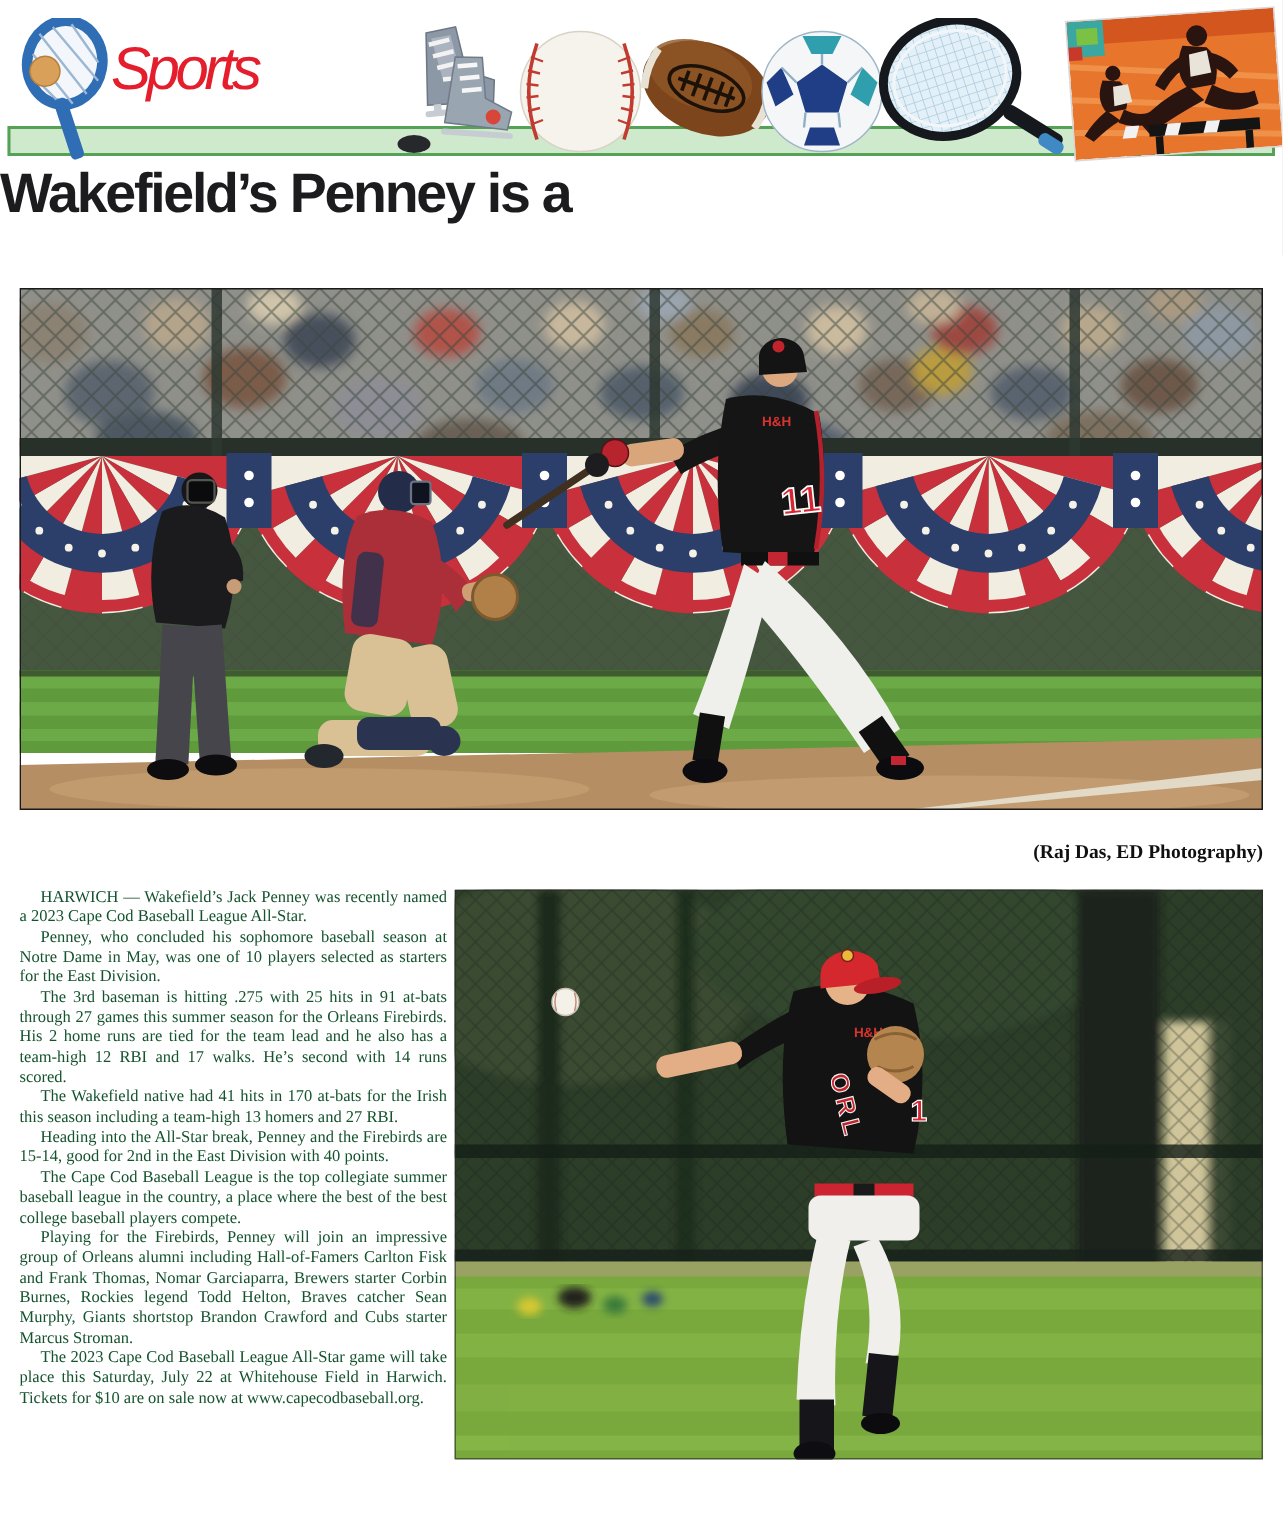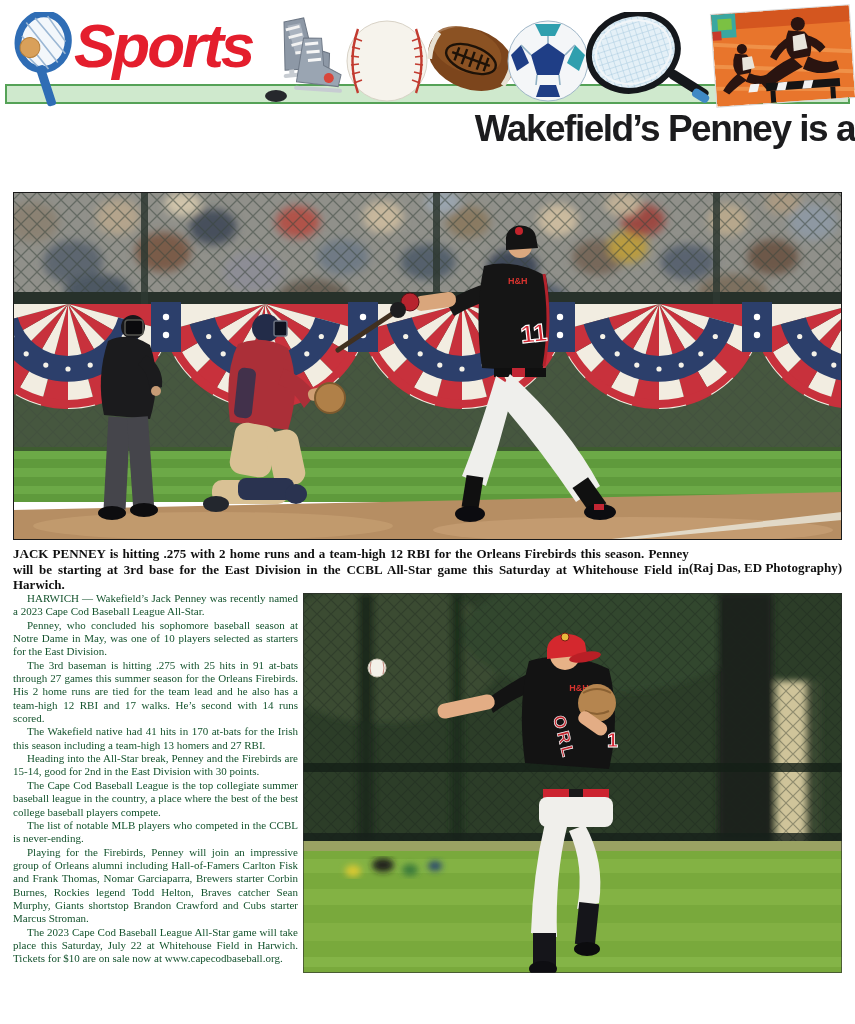--- a/index.html
+++ b/index.html
@@ -2,29 +2,29 @@
 <html><head>
 <meta charset="utf-8">
 <style>
   html,body{margin:0;padding:0;background:#e9e9e9;}
   .page{position:relative;width:855px;height:1024px;background:#ffffff;overflow:hidden;
         font-family:"Liberation Serif",serif;color:#111;}
   
   .band{position:absolute;left:5px;top:84px;width:845px;height:20px;
         background:#cfe9cd;border:2px solid #55a257;box-sizing:border-box;}
   .sports-title{position:absolute;left:74px;top:16px;
-        font-family:"Liberation Sans",sans-serif;font-style:italic;font-weight:bold;
-        font-size:62px;line-height:60px;color:#e41e2d;letter-spacing:-3px;
+        font-family:"Liberation Sans",sans-serif;font-style:italic;font-weight:normal;
+        font-size:40px;line-height:60px;color:#e41e2d;letter-spacing:-3px;
         text-shadow:2px 2px 0 #fff,-2px -2px 0 #fff,2px -2px 0 #fff,-2px 2px 0 #fff,
                     3px 0 0 #fff,-3px 0 0 #fff,0 3px 0 #fff,0 -3px 0 #fff;}
   .hicon{position:absolute;}
   .hurdler-wrap{position:absolute;left:714px;top:10px;width:138px;height:92px;
         transform:rotate(-4deg);overflow:hidden;box-shadow:0 0 0 1px #d8d8d8;}
   
-  .headline{position:absolute;left:0;top:110px;width:855px;text-align:right;
+  .headline{position:absolute;left:0;top:110px;width:855px;text-align:left;
         font-family:"Liberation Sans",sans-serif;font-weight:bold;font-size:37px;
         line-height:38px;color:#1c1c1e;letter-spacing:-1.5px;}
   
   .photo-main{position:absolute;left:13px;top:192px;width:829px;height:348px;}
   .photo-second{position:absolute;left:303px;top:593px;width:539px;height:380px;}
   
   .caption{font-weight:bold;font-size:13px;line-height:15.5px;text-align:justify;color:#101010;}
   .caption-main{position:absolute;left:13px;top:546px;width:829px;}
   .caption-main .credit{float:right;margin-top:14px;font-weight:bold;}
   .caption-second{position:absolute;left:303px;top:979px;width:539px;}
@@ -321,31 +321,29 @@
       <ellipse cx="152" cy="290" rx="16" ry="8" fill="#0c0c10"></ellipse>
       <rect x="146" y="282" width="10" height="6" fill="#c22633"></rect>
       <ellipse cx="22" cy="292" rx="15" ry="8" fill="#0c0c10"></ellipse>
     </g>
 
     <rect x="0.5" y="0.5" width="828" height="347" fill="none" stroke="#1a1a1a"></rect>
   </svg>
 
   <div class="caption caption-main">
     <span class="credit">(Raj Das, ED Photography)</span>
-    <span>JACK PENNEY is hitting .275 with 2 home runs and a team-high 12 RBI for the Orleans Firebirds this season. Penney will be starting at 3rd base for the East Division in the CCBL All-Star game this Saturday at Whitehouse Field in Harwich.</span>
   </div>
 
   <div class="article">
     <p>HARWICH — Wakefield’s Jack Penney was recently named a 2023 Cape Cod Baseball League All-Star.</p>
     <p>Penney, who concluded his sophomore baseball season at Notre Dame in May, was one of 10 players selected as starters for the East Division.</p>
     <p>The 3rd baseman is hitting .275 with 25 hits in 91 at-bats through 27 games this summer season for the Orleans Firebirds. His 2 home runs are tied for the team lead and he also has a team-high 12 RBI and 17 walks. He’s second with 14 runs scored.</p>
     <p>The Wakefield native had 41 hits in 170 at-bats for the Irish this season including a team-high 13 homers and 27 RBI.</p>
-    <p>Heading into the All-Star break, Penney and the Firebirds are 15-14, good for 2nd in the East Division with 30 points.</p>
+    <p>Heading into the All-Star break, Penney and the Firebirds are 15-14, good for 2nd in the East Division with 40 points.</p>
     <p>The Cape Cod Baseball League is the top collegiate summer baseball league in the country, a place where the best of the best college baseball players compete.</p>
-    <p>The list of notable MLB players who competed in the CCBL is never-ending.</p>
     <p>Playing for the Firebirds, Penney will join an impressive group of Orleans alumni including Hall-of-Famers Carlton Fisk and Frank Thomas, Nomar Garciaparra, Brewers starter Corbin Burnes, Rockies legend Todd Helton, Braves catcher Sean Murphy, Giants shortstop Brandon Crawford and Cubs starter Marcus Stroman.</p>
     <p>The 2023 Cape Cod Baseball League All-Star game will take place this Saturday, July 22 at Whitehouse Field in Harwich. Tickets for $10 are on sale now at www.capecodbaseball.org.</p>
   </div>
 
   <svg class="photo-second" viewBox="0 0 539 380">
     <defs>
       <pattern id="chain2" width="14" height="14" patternUnits="userSpaceOnUse">
         <path d="M0,7 L7,0 L14,7 L7,14 Z" fill="none" stroke="#1a241c" stroke-width="1.1"></path>
       </pattern>
       <filter id="blur3">

